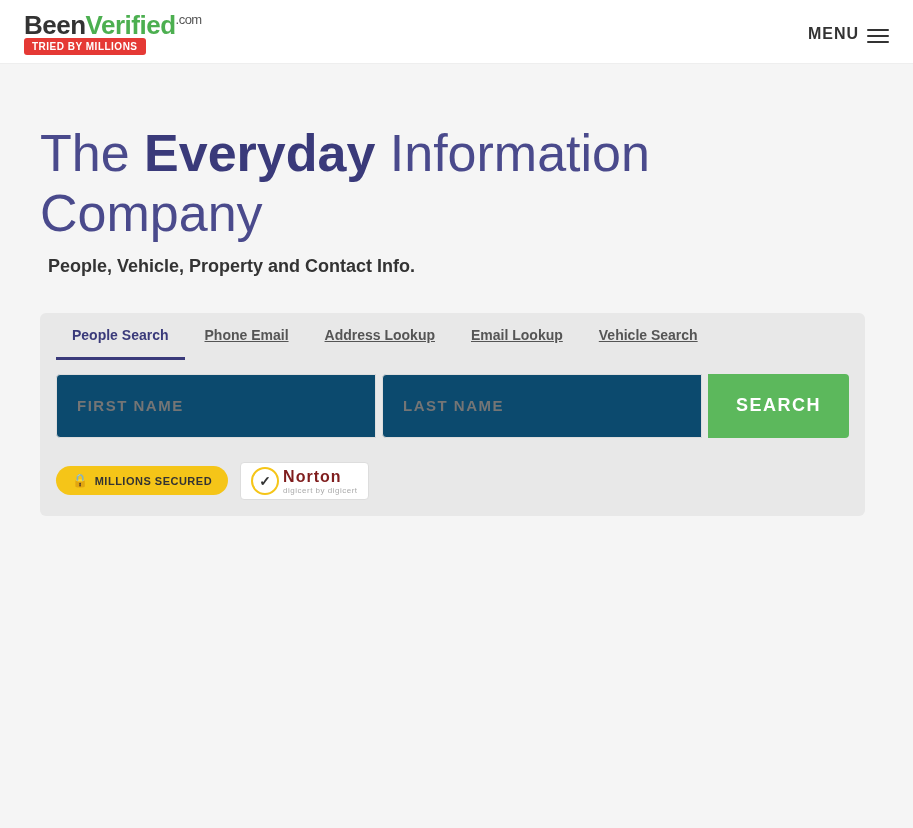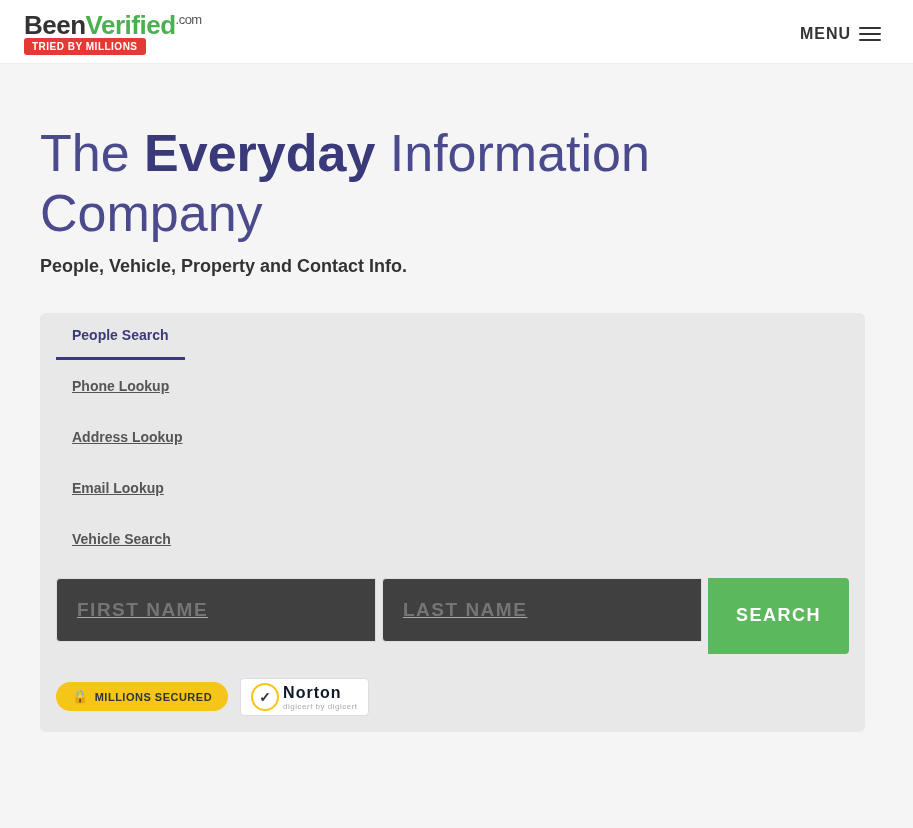--- a/index.html
+++ b/index.html
@@ -6,21 +6,21 @@
     body {
       font-family: 'Arial', sans-serif;
       background: #f5f5f5;
       min-height: 828px;
     }
     header {
       background: #fff;
       display: flex;
       align-items: center;
       justify-content: space-between;
-      padding: 12px 32px 8px 24px;
+      padding: 12px 24px 8px 24px;
       border-bottom: 1px solid #eee;
       gap: 10px;
     }
     .logo-wrap {
       display: flex;
       flex-direction: column;
       align-items: flex-start;
     }
     .logo {
       font-size: 26px;
@@ -36,21 +36,21 @@
       color: #fff;
       font-size: 10px;
       font-weight: 700;
       padding: 3px 8px;
       border-radius: 3px;
       margin-top: 0;
       letter-spacing: 0.5px;
     }
     .menu-btn {
       display: flex;
-      align-items: center;
+      align-items: flex-end;
       gap: 8px;
       background: none;
       border: none;
       cursor: pointer;
       font-size: 16px;
       font-weight: 700;
       color: #333;
       letter-spacing: 1px;
     }
     .menu-lines {
@@ -79,36 +79,36 @@
     }
     .hero-title strong {
       font-weight: 800;
       color: #3a3a7a;
     }
     .hero-subtitle {
       font-size: 18px;
       font-weight: 700;
       color: #333;
       margin-bottom: 36px;
+      margin-left: 8px;
     }
 
     .search-box {
       background: #e8e8e8;
       border-radius: 6px;
       padding: 0;
       max-width: 870px;
     }
 
     .tabs {
       display: flex;
       align-items: flex-start;
       padding: 0 16px;
       gap: 4px;
       border-bottom: none;
-      flex-direction: column;
     }
     .tab {
       padding: 14px 16px;
       font-size: 14px;
       font-weight: 600;
       color: #555;
       cursor: pointer;
       text-decoration: none;
       border: none;
       background: none;
@@ -129,40 +129,39 @@
       display: flex;
       gap: 0;
       padding: 14px 16px 14px 16px;
       align-items: stretch;
     }
     .search-input {
       flex: 1;
       padding: 0 20px;
       height: 64px;
       border: 1px solid #ddd;
-      font-size: 19px;
+      font-size: 15px;
       font-weight: 600;
       color: #aaa;
       letter-spacing: 1.5px;
       text-transform: uppercase;
-      background: #404040;
+      background: #0c4a6e;
       outline: none;
-      text-decoration: underline;
     }
     .search-input:first-child {
       border-radius: 4px 0 0 4px;
       margin-right: 6px;
     }
     .search-input:nth-child(2) {
       border-radius: 0;
       border-radius: 4px 0 0 4px;
     }
     .search-btn {
       padding: 0 28px;
-      height: 76px;
+      height: 64px;
       background: #5cb85c;
       color: #fff;
       font-size: 18px;
       font-weight: 800;
       letter-spacing: 1.5px;
       border: none;
       border-radius: 0 4px 4px 0;
       cursor: pointer;
       margin-left: 6px;
     }
@@ -210,21 +209,21 @@
       font-weight: 700;
     }
     .norton-text {
       display: flex;
       flex-direction: column;
       line-height: 1.2;
     }
     .norton-name {
       font-size: 16px;
       font-weight: 700;
-      color: #0f172a;
+      color: #7f1d1d;
       letter-spacing: 1px;
     }
     .norton-sub {
       font-size: 8px;
       color: #aaa;
       letter-spacing: 0.5px;
     }
   </style>
 </head>
 <body>
@@ -248,21 +247,21 @@
 
 <main>
   <h1 class="hero-title">
     <span>The </span><strong>Everyday</strong><span> Information Company</span>
   </h1>
   <p class="hero-subtitle">People, Vehicle, Property and Contact Info.</p>
 
   <div class="search-box">
     <div class="tabs">
       <button class="tab active">People Search</button>
-      <button class="tab">Phone Lookup</button>
+      <button class="tab">Phone Email</button>
       <button class="tab">Address Lookup</button>
       <button class="tab">Email Lookup</button>
       <button class="tab">Vehicle Search</button>
     </div>
     <div class="search-fields">
       <input class="search-input" type="text" placeholder="FIRST NAME" style="">
       <input class="search-input" type="text" placeholder="LAST NAME" style="">
       <button class="search-btn">SEARCH</button>
     </div>
     <div class="trust-badges">

